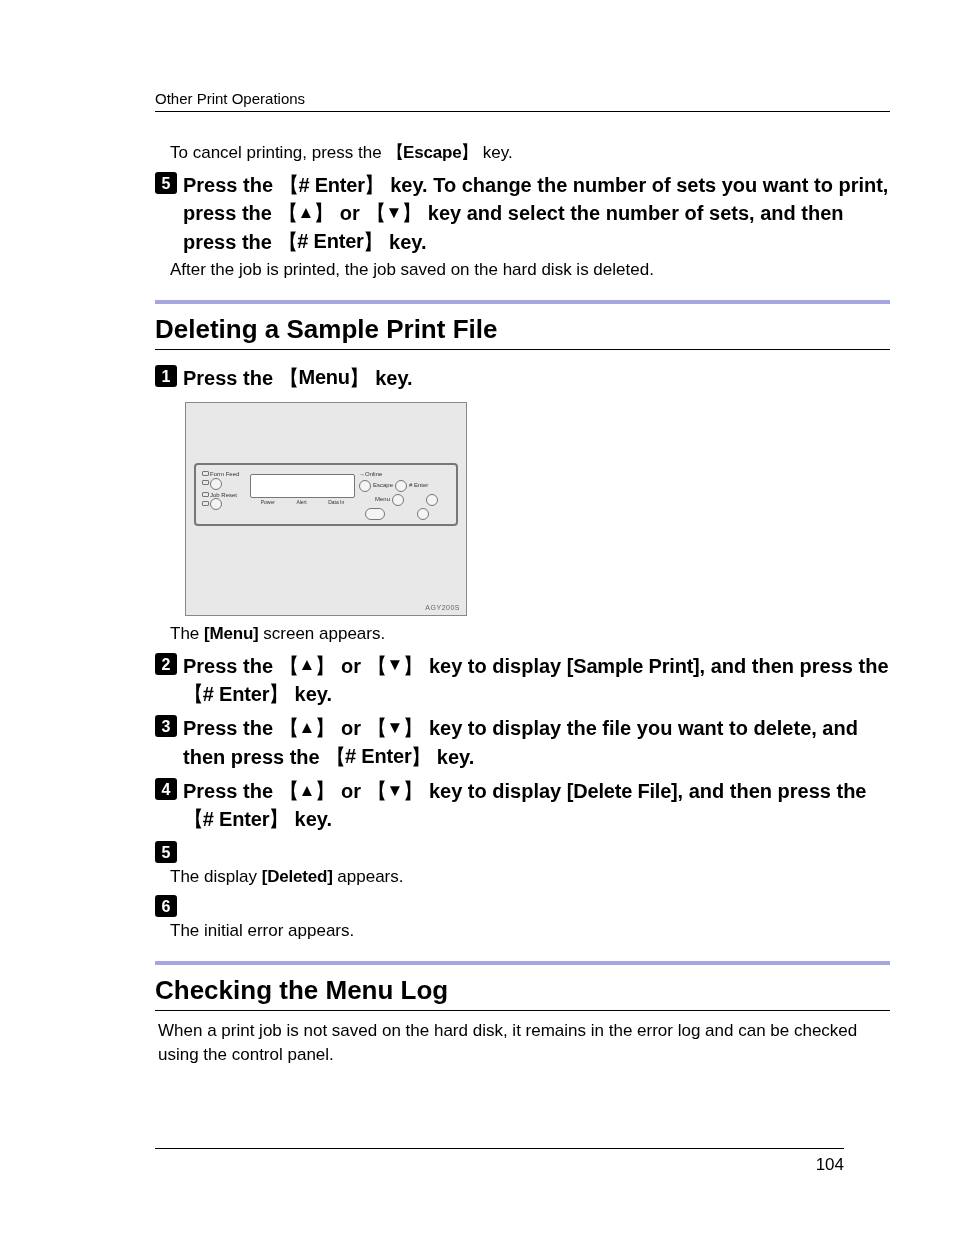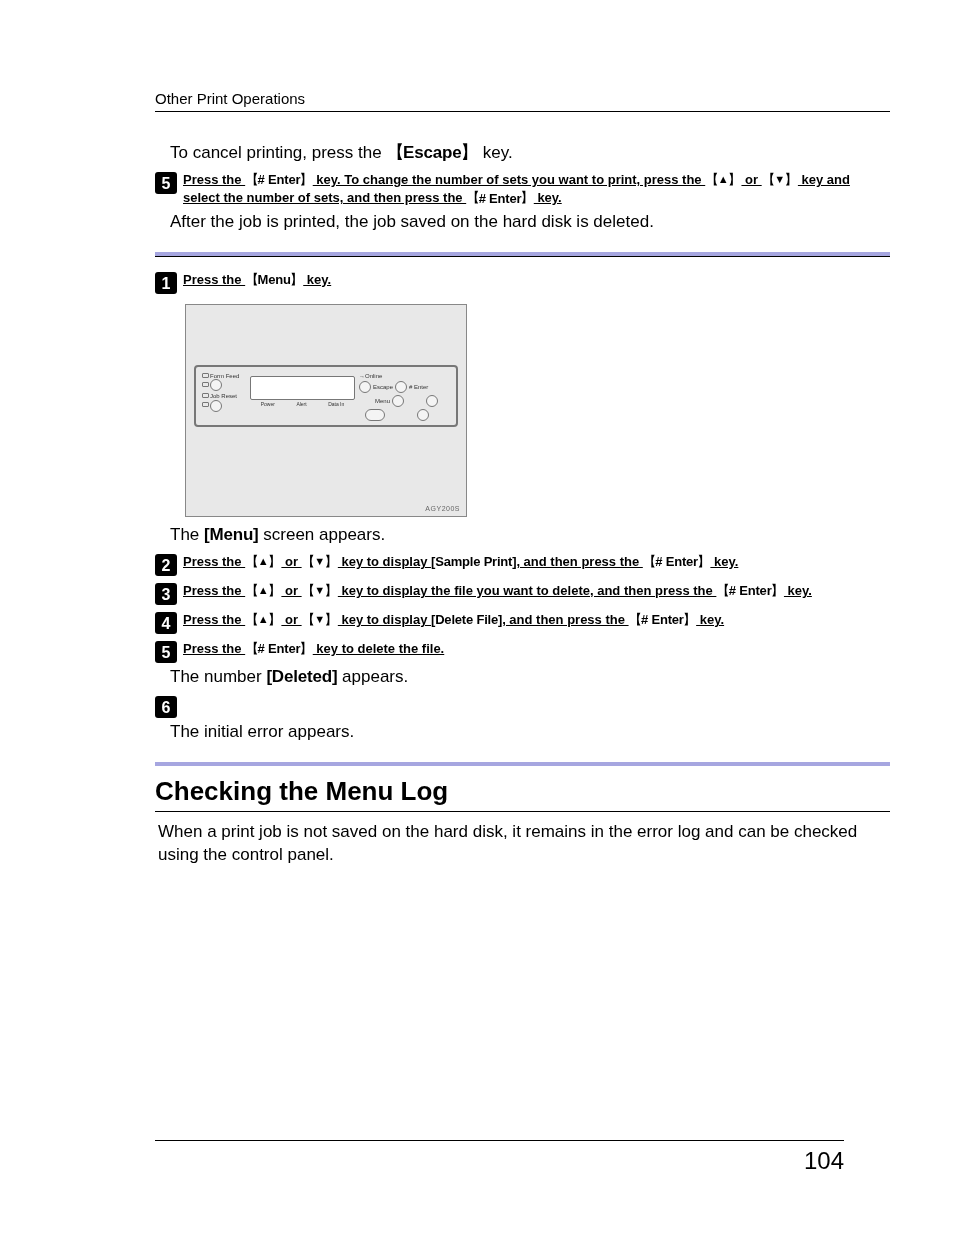--- a/index.html
+++ b/index.html
@@ -37,23 +37,22 @@
   .step-icon {
     width: 22px;
     height: 22px;
     flex: 0 0 22px;
     margin-right: 6px;
     margin-top: 1px;
   }
   .step-icon svg { display:block; }
   .step-label {
     font-weight: bold;
-    font-size: 13px;
+    font-size: 20px;
     line-height: 1.35;
-    text-decoration: underline;
   }
   .cond { font-family: "Arial Narrow", Arial, sans-serif; font-stretch: condensed; letter-spacing: -0.2px; }
   .key {
     display: inline-flex;
     align-items: center;
     font-weight: bold;
   }
   .key::before { content: "【"; font-weight: normal; font-size: 1.05em; margin-right: -1px; }
   .key::after  { content: "】"; font-weight: normal; font-size: 1.05em; margin-left: -1px; }
   .key-sym { display:inline-block; line-height:1; font-size: 0.85em; transform: translateY(-1px); }
@@ -127,21 +126,21 @@
     background:#e8e8e8;
     letter-spacing:0.5px;
   }
   .footer {
     position:absolute;
     bottom: 60px;
     left: 155px;
     right: 110px;
     border-top: 1px solid #000;
     text-align: right;
-    font-size: 24px;
+    font-size: 17px;
     padding-top: 6px;
   }
 </style>
 </head>
 <body>
 
 <div class="page">
 
   <div class="header-line">Other Print Operations</div>
 
@@ -161,20 +160,21 @@
           <span class="key-sym">▲</span>
         </span><span> or </span><span class="key">
           <span class="key-sym">▼</span>
         </span><span> key and select the number of sets, and then press the </span><span class="key cond"># Enter</span><span> key.</span>
     </div>
   </div>
   <div class="body-text">After the job is printed, the job saved on the hard disk is deleted.</div>
 
   <div style="height:14px"></div>
   <div class="thick-rule"></div>
+  <h2 class="section">Deleting a Sample Print File</h2>
   <div class="thin-rule"></div>
   <div style="height:8px"></div>
 
   <div class="step">
     <span class="step-icon">
       <svg viewBox="0 0 22 22">
           <rect x="0" y="0" width="22" height="22" rx="3" fill="#000"></rect>
           <text x="11" y="17" text-anchor="middle" font-family="Arial" font-weight="bold" font-size="16" fill="#fff">1</text>
         </svg>
     </span>
@@ -275,26 +275,23 @@
     </div>
   </div>
 
   <div class="step">
     <span class="step-icon">
       <svg viewBox="0 0 22 22">
           <rect x="0" y="0" width="22" height="22" rx="3" fill="#000"></rect>
           <text x="11" y="17" text-anchor="middle" font-family="Arial" font-weight="bold" font-size="16" fill="#fff">5</text>
         </svg>
     </span>
-    <div class="step-label">
-      <span>Press the </span><span class="key cond"># Enter</span><span> key to delete the file.</span>
-    </div>
   </div>
   <div class="body-text">
-    <span>The number </span><span class="square-label cond">Deleted</span><span> appears.</span>
+    <span>The display </span><span class="square-label cond">Deleted</span><span> appears.</span>
   </div>
 
   <div class="step">
     <span class="step-icon">
       <svg viewBox="0 0 22 22">
           <rect x="0" y="0" width="22" height="22" rx="3" fill="#000"></rect>
           <text x="11" y="17" text-anchor="middle" font-family="Arial" font-weight="bold" font-size="16" fill="#fff">6</text>
         </svg>
     </span>
   </div>

